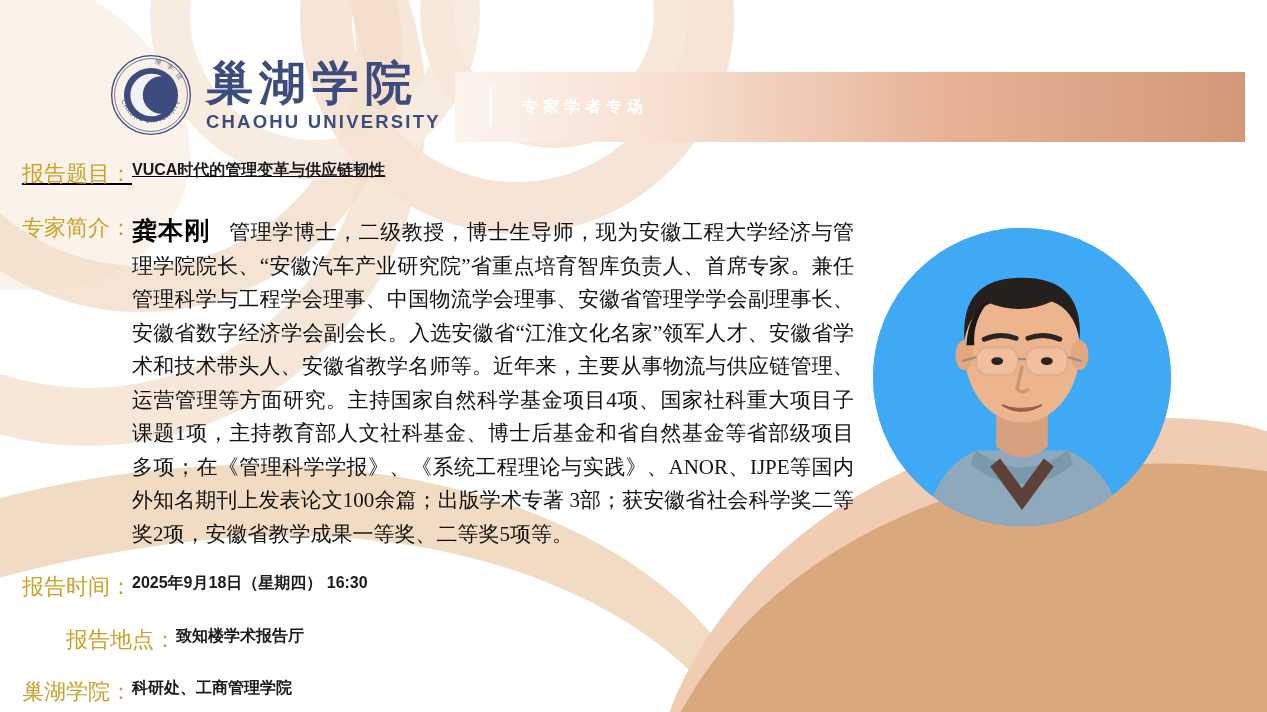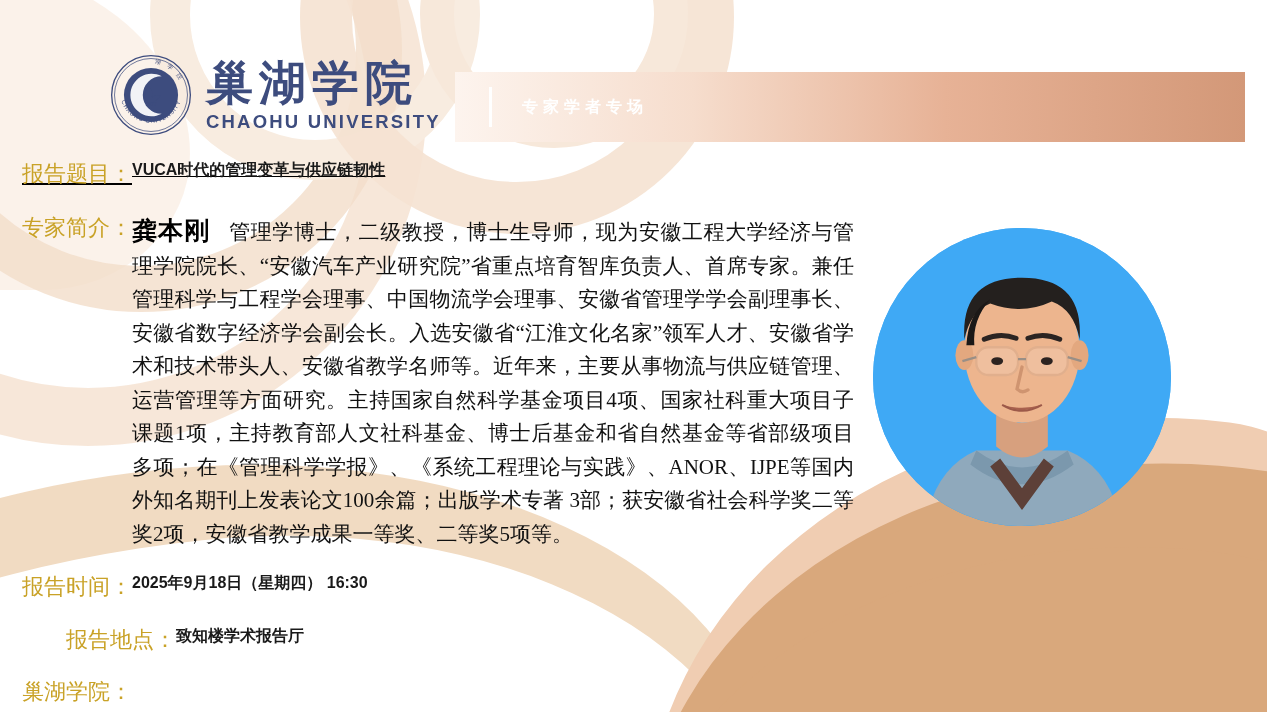--- a/index.html
+++ b/index.html
@@ -290,20 +290,21 @@
       <span class="value-bold">2025年9月18日（星期四） 16:30</span>
     </div>
 
     <div class="row" id="row-place">
       <span class="label">报告地点：</span>
       <span class="value-bold">致知楼学术报告厅</span>
     </div>
 
     <div class="row" id="row-host">
       <span class="label">巢湖学院：</span>
+      <span class="value-bold">科研处、工商管理学院</span>
     </div>
 
   </div>
 
   <div class="portrait">
     <svg viewBox="0 0 300 300">
       <rect x="0" y="0" width="300" height="300" fill="#3fa9f5"></rect>
 
       <path d="M52 300 q10 -58 52 -76 l92 0 q44 18 54 76 z" fill="#8fa9bc"></path>
       <path d="M104 224 q46 34 92 0 l6 14 q-52 40 -104 0 z" fill="#7b98ad"></path>

